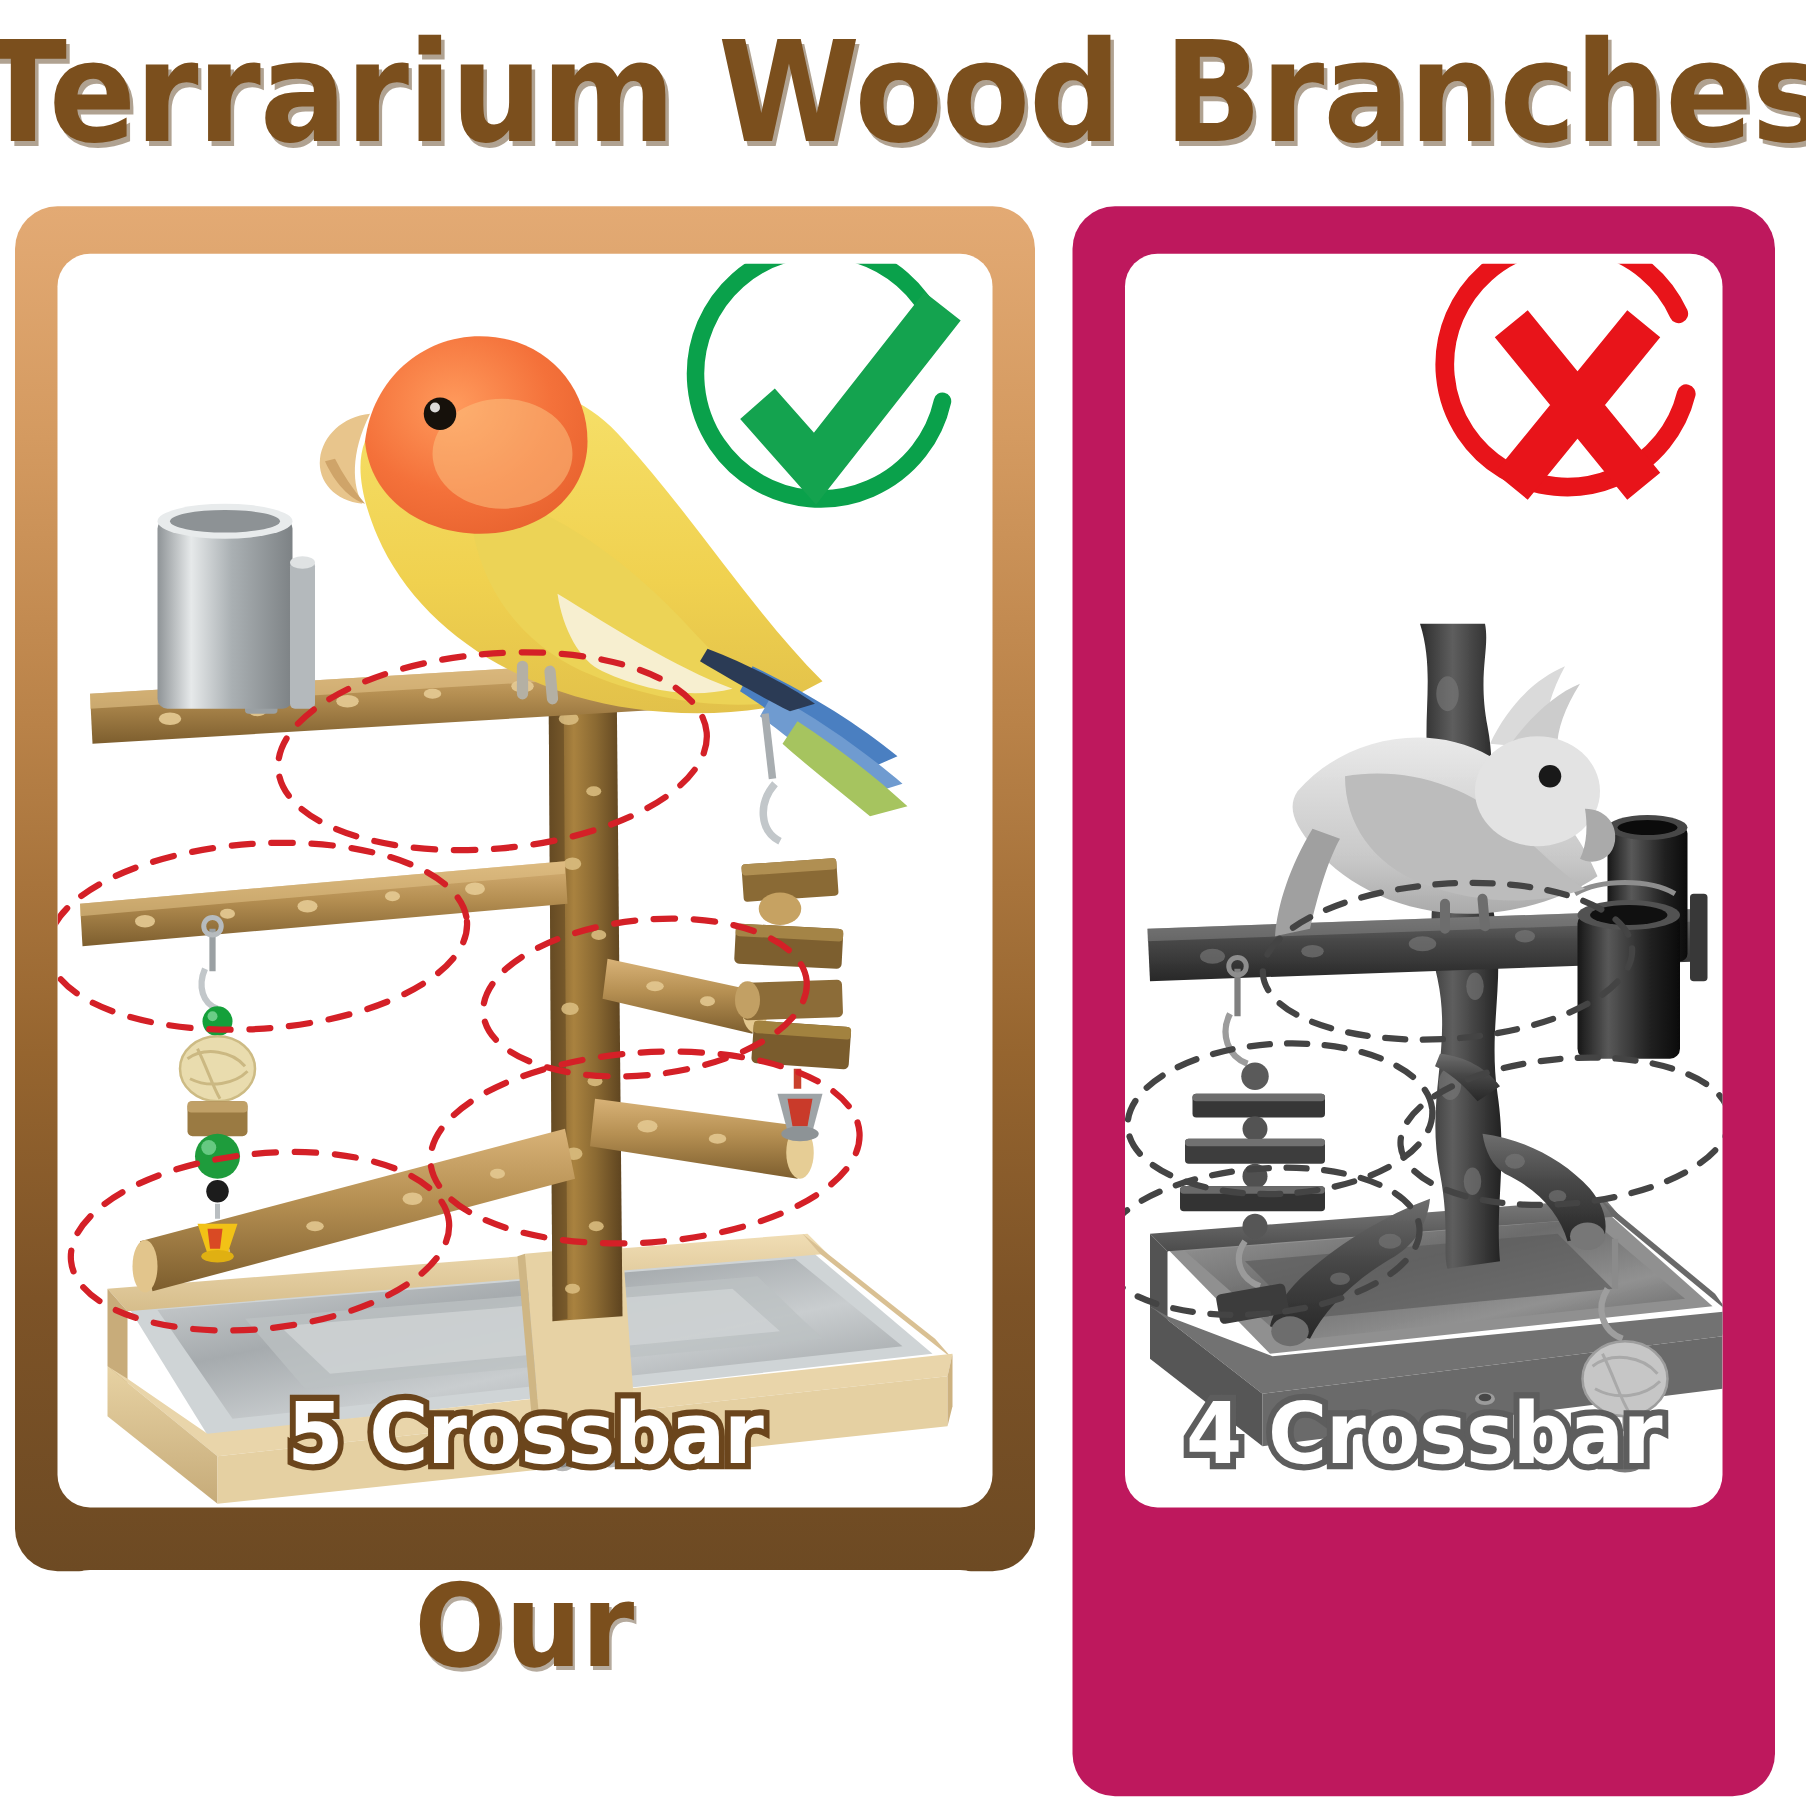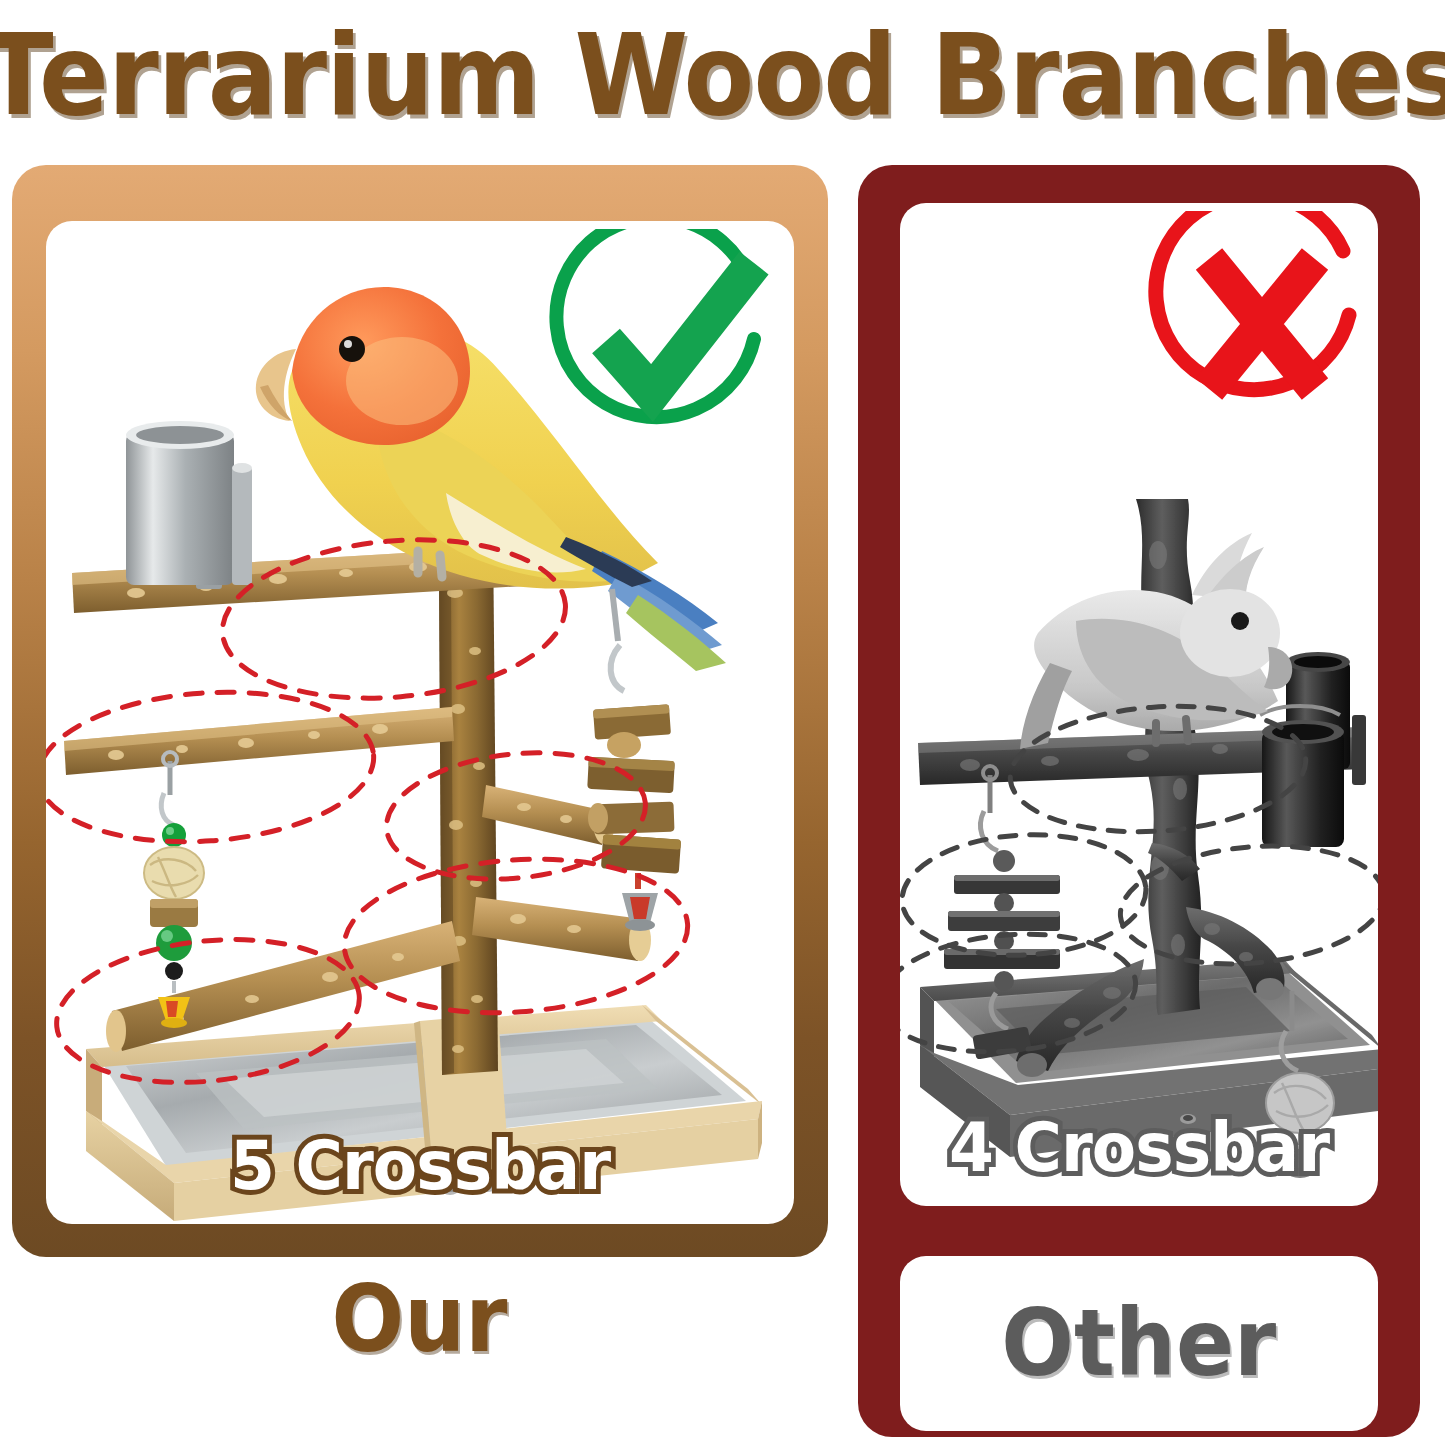--- a/index.html
+++ b/index.html
@@ -30,25 +30,25 @@
 
   
   .panel{
     position:absolute;
     border-radius:34px;
     box-sizing:border-box;
   }
   #panel-our{
     left:12px;top:165px;width:816px;height:1092px;
     background:linear-gradient(180deg,#e3aa74 0%,#d49a60 17%,#b98248 38%,#96652f 62%,#7d5327 80%,#6d4a23 100%);
-    padding:56px 34px;
+    padding:38px 34px;
   }
   #panel-other{
     left:858px;top:165px;width:562px;height:1272px;
-    background:#7f1d1d;
+    background:#be185d;
     padding:38px 42px;
   }
 
   .card{
     background:#ffffff;
     border-radius:26px;
     position:relative;
     overflow:hidden;
   }
   #card-our-image{height:1003px;}
@@ -522,16 +522,13 @@
     <div class="badge" id="badge-cross">
       <svg viewBox="0 0 225 222" width="225" height="222">
         <path d="M196,40 A98,98 0 1 0 202,104" fill="none" stroke="#e8141a" stroke-width="15" stroke-linecap="round"></path>
         <path d="M62,48 L168,178 M168,48 L62,178" stroke="#e8141a" stroke-width="34" stroke-linecap="butt"></path>
       </svg>
     </div>
 
     <div class="crossbar-caption" id="other-crossbar">4 Crossbar</div>
   </div>
 
-  <div class="card" id="card-other-footer">
-    <div class="footer-label" id="other-footer-label">Other</div>
-  </div>
 </div>
 
 </body></html>

